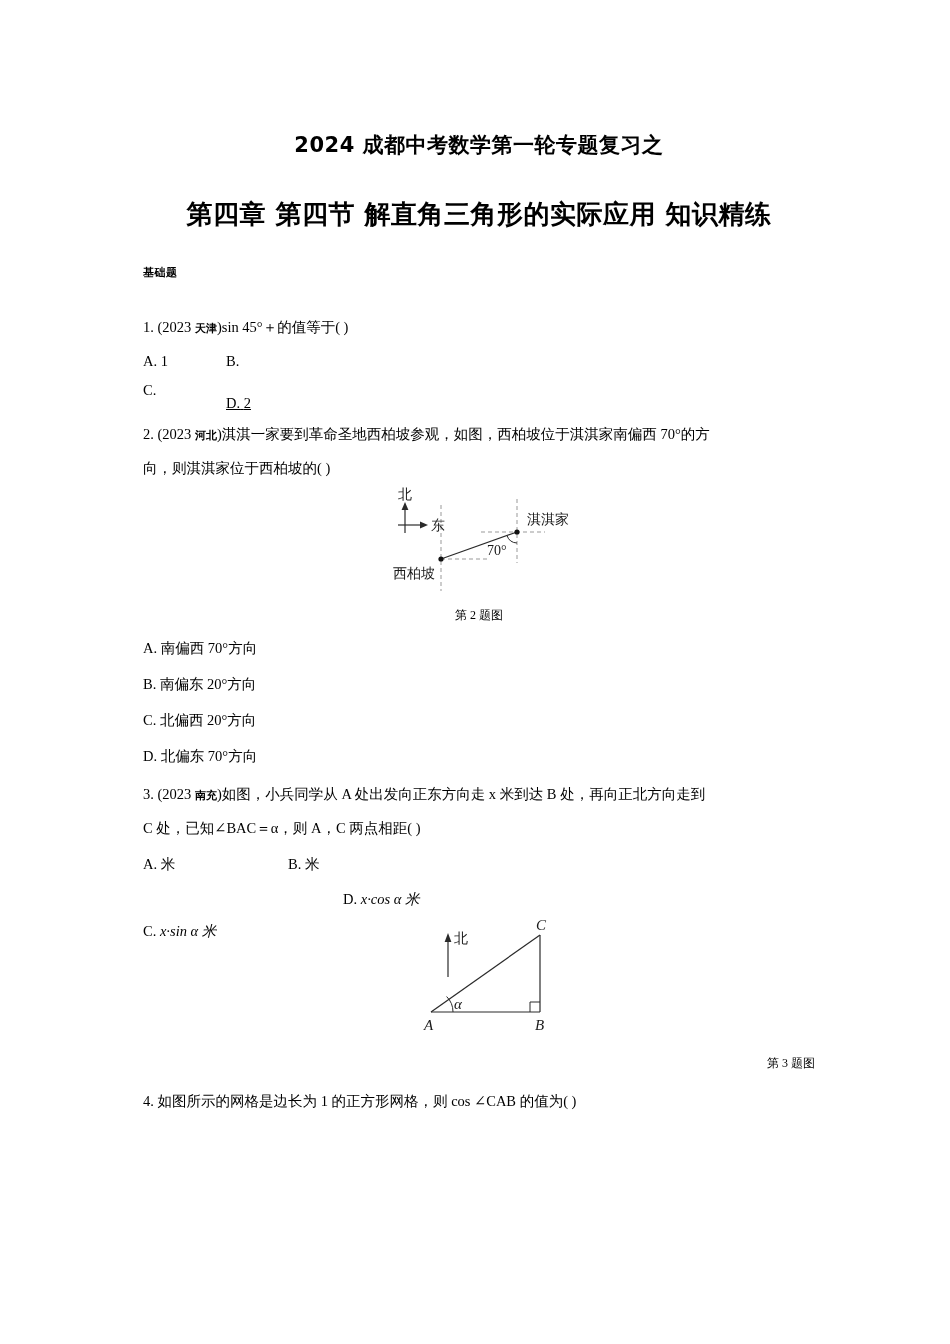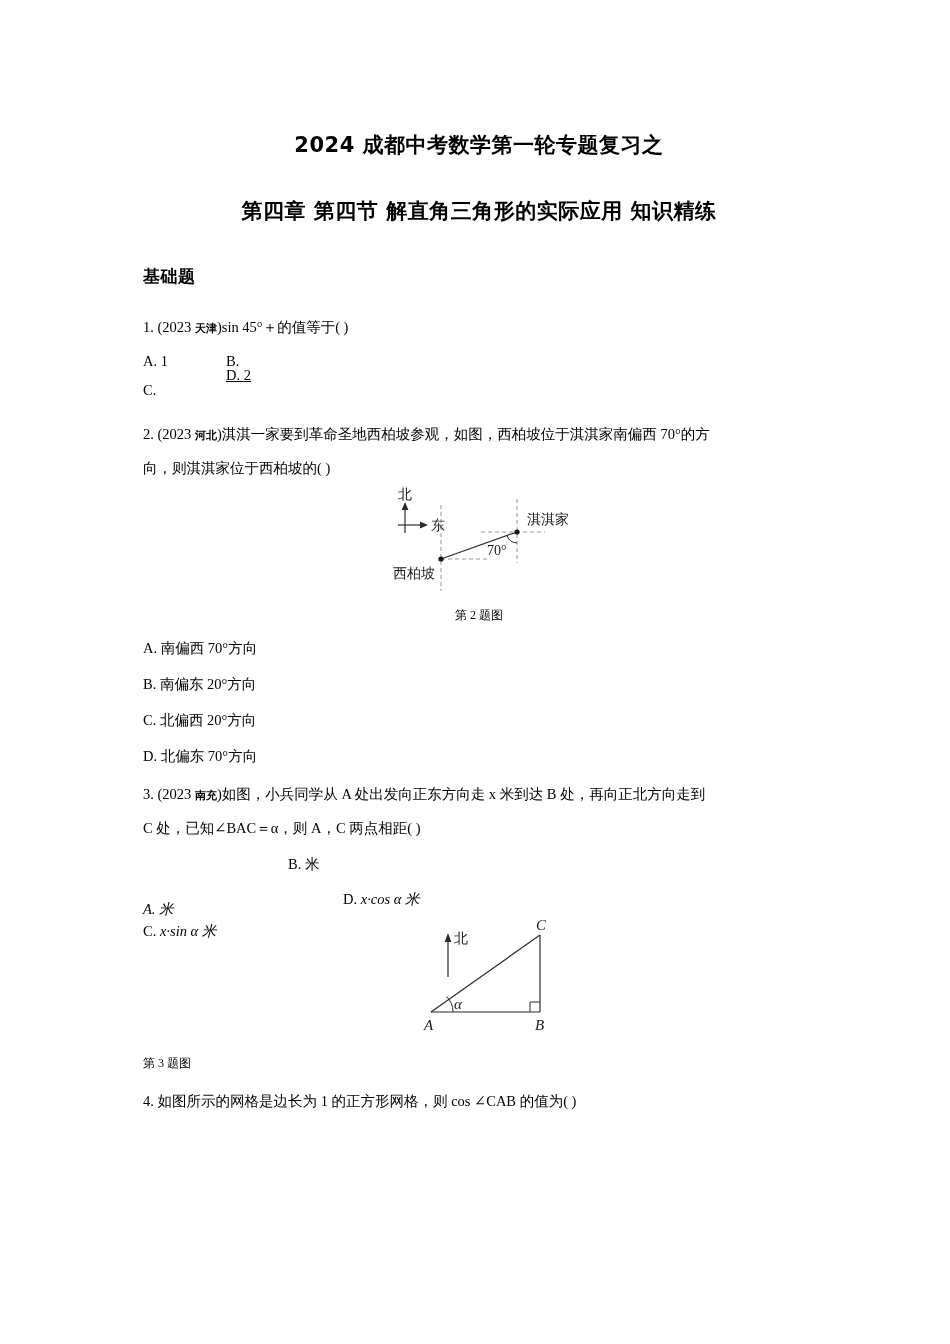--- a/index.html
+++ b/index.html
@@ -41,29 +41,29 @@
   }
   .title-line1 {
     position: absolute;
     left: 0; top: 131px;
     width: 672px;
   }
   .title-line2 {
     position: absolute;
     left: 0; top: 197px;
     width: 672px;
-    font-size: 21px;
+    font-size: 26px;
   }
 
   .section-head {
     position: absolute;
     left: 0; top: 265px;
     font-family: "DejaVu Sans", "Liberation Sans", sans-serif;
     font-weight: bold;
-    font-size: 17px;
+    font-size: 11px;
     letter-spacing: 0.5px;
   }
 
   
   .q {
     position: absolute;
     left: 0;
     font-size: 14.5px;
     line-height: 18px;
     white-space: nowrap;
@@ -123,21 +123,21 @@
 
     <div class="opt" style="left:0px; top:352px;">
       <span>A.</span>&nbsp;<span>1</span>
     </div>
     <div class="opt" style="left:83px; top:352px;">
       <span>B.</span>&nbsp;<span></span>
     </div>
     <div class="opt" style="left:0px; top:381px;">
       <span>C.</span>&nbsp;<span></span>
     </div>
-    <div class="opt" style="left:83px; top:366px;text-decoration:underline;">
+    <div class="opt" style="left:83px; top:394px;text-decoration:underline;">
       <span>D.</span>&nbsp;<span>2</span>
     </div>
 
     <div class="q" style="top:425px;">
       <span>2.</span><span>&nbsp;</span><span>(2023 </span><span class="bold-cn">河北</span><span>)</span><span>淇淇一家要到革命圣地西柏坡参观，如图，西柏坡位于淇淇家南偏西 70°的方</span>
     </div>
     <div class="q" style="top:459px;">向，则淇淇家位于西柏坡的(        )</div>
 
     <div class="figure" style="left:238px; top:483px;">
       <svg width="230" height="112" viewBox="0 0 230 112" xmlns="http://www.w3.org/2000/svg">
@@ -186,21 +186,21 @@
     </div>
     <div class="opt" style="left:0px; top:747px;">
       <span>D.</span>&nbsp;<span>北偏东 70°方向</span>
     </div>
 
     <div class="q" style="top:785px;">
       <span>3.</span><span>&nbsp;</span><span>(2023 </span><span class="bold-cn">南充</span><span>)</span><span>如图，小兵同学从 A 处出发向正东方向走 x 米到达 B 处，再向正北方向走到</span>
     </div>
     <div class="q" style="top:819px;">C 处，已知∠BAC＝α，则 A，C 两点相距(        )</div>
 
-    <div class="opt" style="left:0px; top:900px;font-style:italic;">
+    <div class="opt" style="left:0px; top:855px;">
       <span>A.</span>&nbsp;<span>米</span>
     </div>
     <div class="opt" style="left:145px; top:855px;">
       <span>B.</span>&nbsp;<span>米</span>
     </div>
     <div class="opt" style="left:0px; top:922px;">
       <span>C.</span>&nbsp;<span class="ital">x·sin α 米</span>
     </div>
     <div class="opt" style="left:200px; top:890px;">
       <span>D.</span>&nbsp;<span class="ital">x·cos α 米</span>
@@ -221,20 +221,20 @@
         <path d="M 52 18 L 48.6 27 L 55.4 27 Z" fill="#2a2a2a"></path>
         <text class="fig-label-cn" x="58" y="28">北</text>
 
         <text class="fig-label-it" x="28" y="115">A</text>
         <text class="fig-label-it" x="139" y="115">B</text>
         <text class="fig-label-it" x="140" y="15">C</text>
         <text class="fig-label-it" x="58" y="94">α</text>
       </svg>
     </div>
 
-    <div class="caption" style="left:0px; top:1055px; width:672px; text-align:left;">第 3 题图</div>
+    <div class="caption" style="left:0px; top:1055px; width:672px; text-align:right;">第 3 题图</div>
 
     <div class="q" style="top:1092px;">
       <span>4.</span><span>&nbsp;</span><span>如图所示的网格是边长为 1 的正方形网格，则 cos ∠CAB 的值为(        )</span>
     </div>
 
   </div>
 </div>
 
 </body></html>

